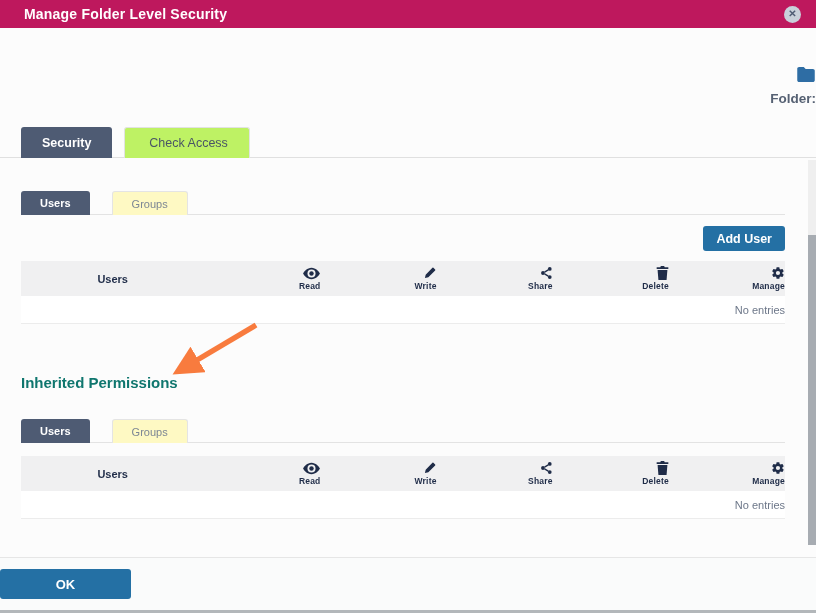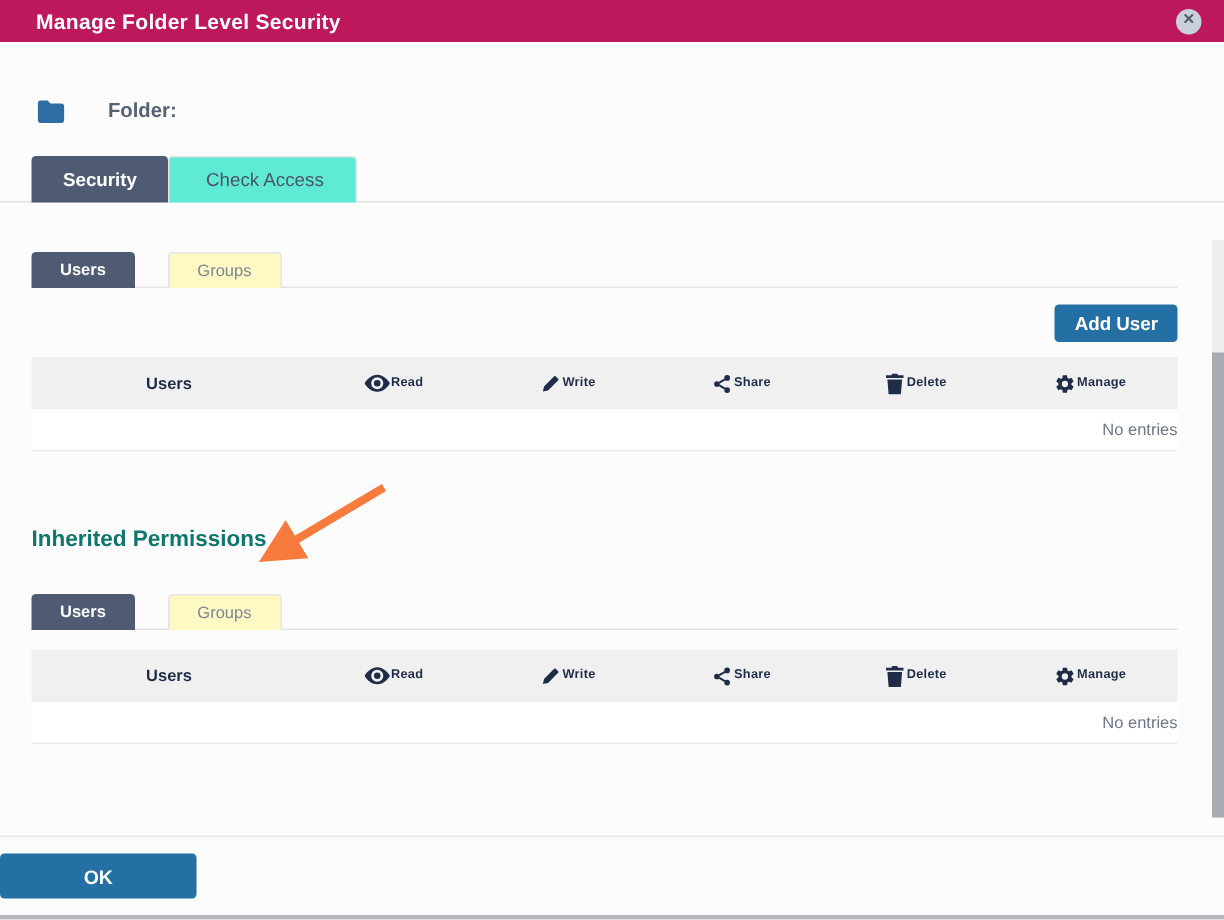--- a/index.html
+++ b/index.html
@@ -18,33 +18,33 @@
   }
   .hdr-title { color:#ffffff; font-size:14px; font-weight:bold; letter-spacing:.2px; }
   .close-btn {
     width:17px; height:17px; border-radius:50%; background:#c9d0da; color:#4e5b73;
     display:flex; align-items:center; justify-content:center;
     font-size:10px; font-weight:bold; cursor:pointer; line-height:1;
   }
 
   
   .folder-row {
-    margin:38px 0 0 24px; display:flex; align-items:flex-start; gap:28px;
-    color:#566173; font-size:13.5px; font-weight:bold;
+    margin:38px 0 0 24px; display:flex; align-items:flex-end; gap:8px;
+    color:#566173; font-size:13.5px; font-weight:bold;flex-direction:column;
   }
   .folder-icon svg { display:block; }
 
   
   .main-tabs { margin-top:21px; padding-left:21px; display:flex; border-bottom:1px solid #e0e0e0;align-items:center; }
   .main-tab {
     height:31px; padding:0 21px; display:flex; align-items:center;
     font-size:12.5px; border-radius:3px 3px 0 0; cursor:pointer; margin-bottom:-1px;
   }
   .main-tab.active { background:#4e5b73; color:#ffffff; font-weight:bold; }
-  .main-tab.inactive { background:#5eead4; color:#4a5566; border:1px solid #e2e2e2; border-bottom:none; margin-left:0;padding-left:24px; }
+  .main-tab.inactive { background:#bef264; color:#4a5566; border:1px solid #e2e2e2; border-bottom:none; margin-left:12px;padding-left:24px; }
 
   
   .content { position:relative; padding:0 31px 0 21px; }
 
   .sub-tabs { display:flex; border-bottom:1px solid #e3e3e3; margin-top:33px; }
   .sub-tab {
     height:24px; padding:0 19px; display:flex; align-items:center;
     font-size:11px; border-radius:3px 3px 0 0; cursor:pointer; margin-bottom:-1px;
   }
   .sub-tab.active { background:#4e5b73; color:#ffffff; font-weight:bold; }
@@ -55,21 +55,21 @@
     background:#2470a4; color:#ffffff; border:none; border-radius:3px;
     font-family:"Liberation Sans", sans-serif; font-weight:bold; cursor:pointer;
   }
   .add-user-btn { height:25px; padding:4px 13px; font-size:12.5px; }
 
   
   .perm-table { margin-top:10px; }
   .pt-head { display:flex; background:#f0f0f1; height:35px; align-items:center; }
   .pt-col-users { width:24%; text-align:center; font-size:11px; font-weight:bold; color:#1f2c48; }
   .pt-col {
-    width:15.2%; display:flex; flex-direction:row; align-items:flex-start; justify-content:center; gap:1px;
+    width:15.2%; display:flex; flex-direction:column; align-items:flex-end; justify-content:center; gap:1px;
   }
   .pt-col .cap { font-size:8.5px; font-weight:bold; color:#1f2c48; letter-spacing:.2px; }
   .pt-col svg { display:block; color:#1f2c48; }
   .pt-empty {
     height:28px; line-height:28px; text-align:right; background:#ffffff;
     font-size:11px; color:#6d7789; border-bottom:1px solid #ececec;
   }
 
   
   .inh-heading { margin-top:50px; font-size:15px; font-weight:bold; color:#0f766e; }

